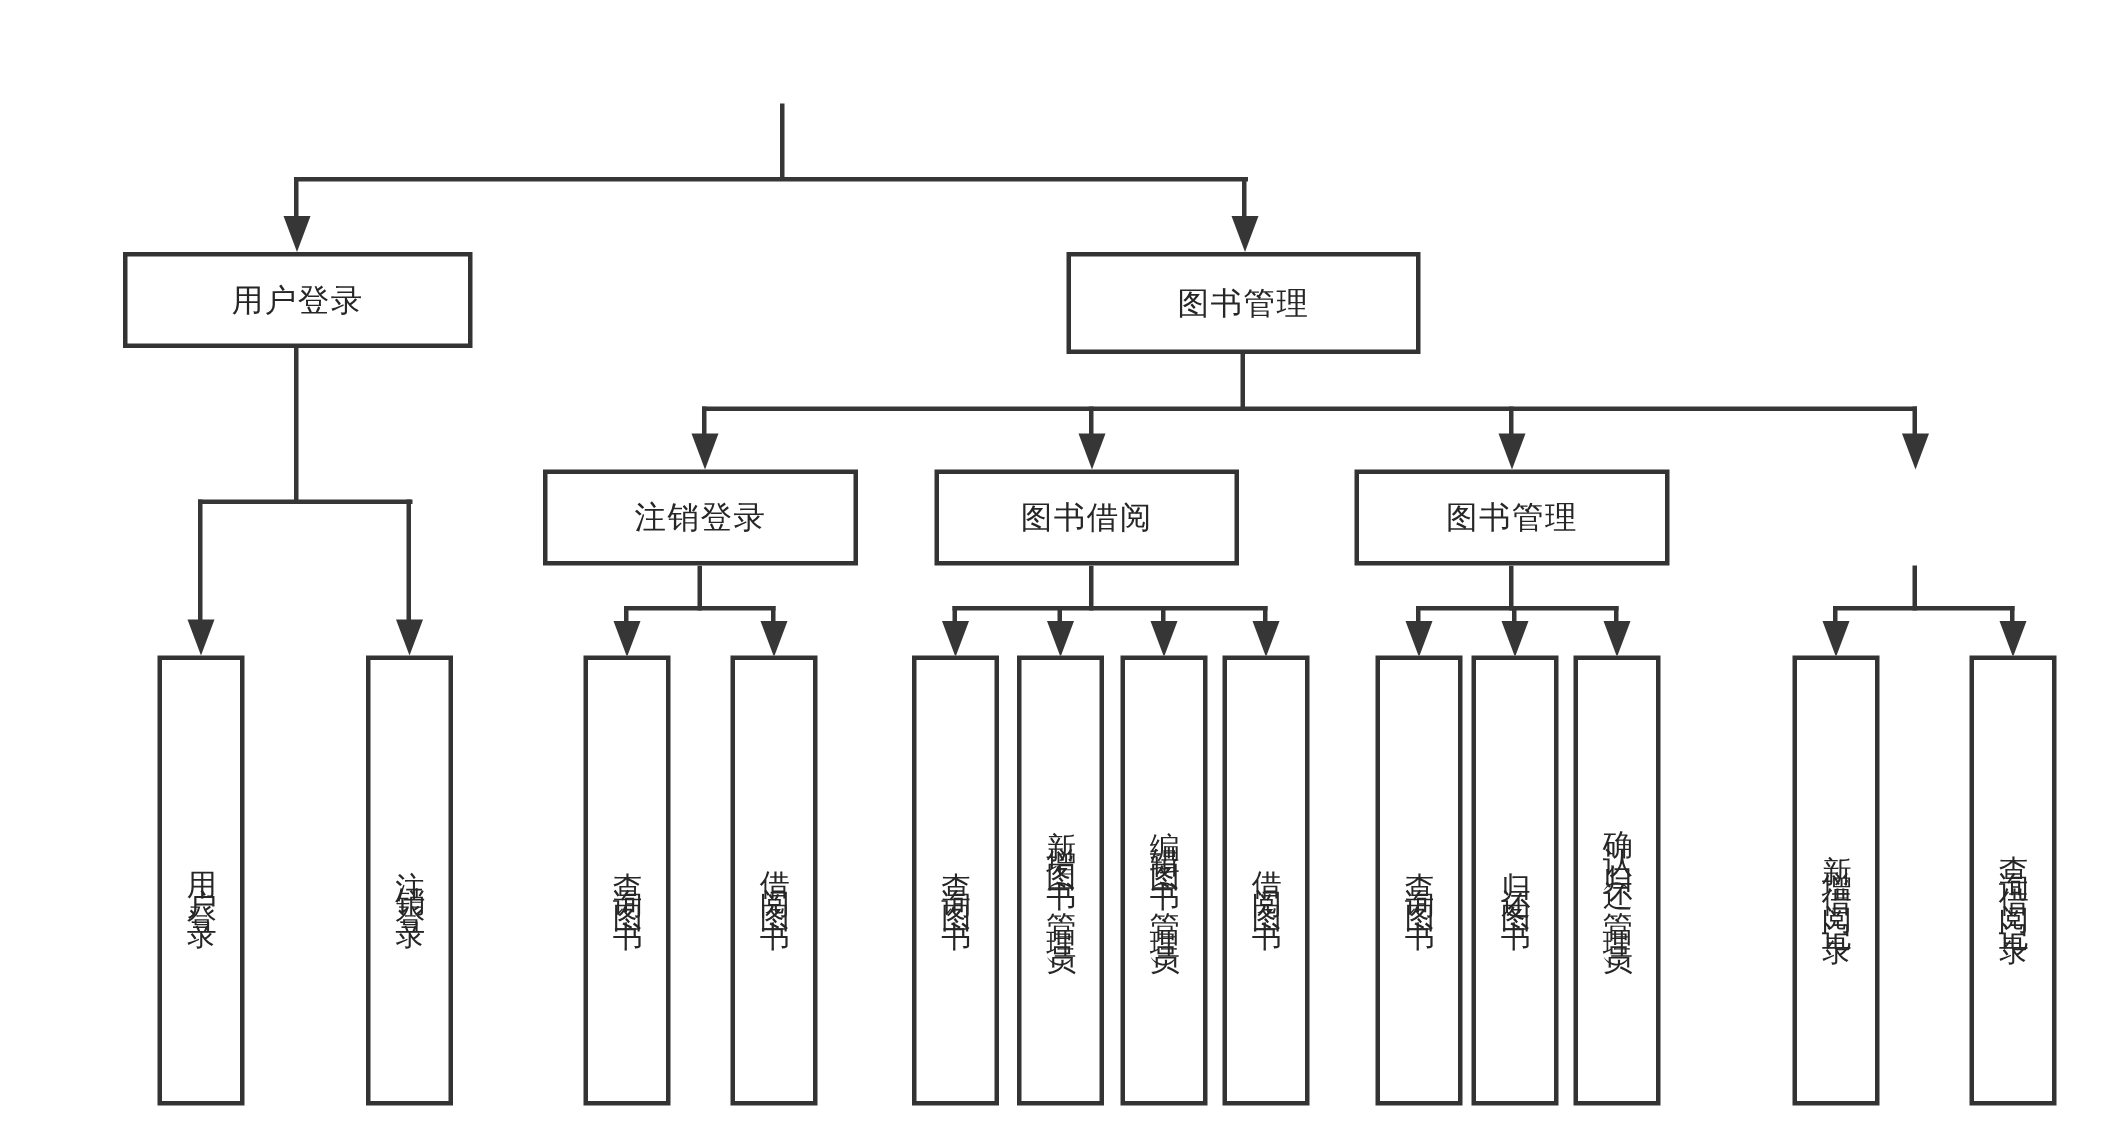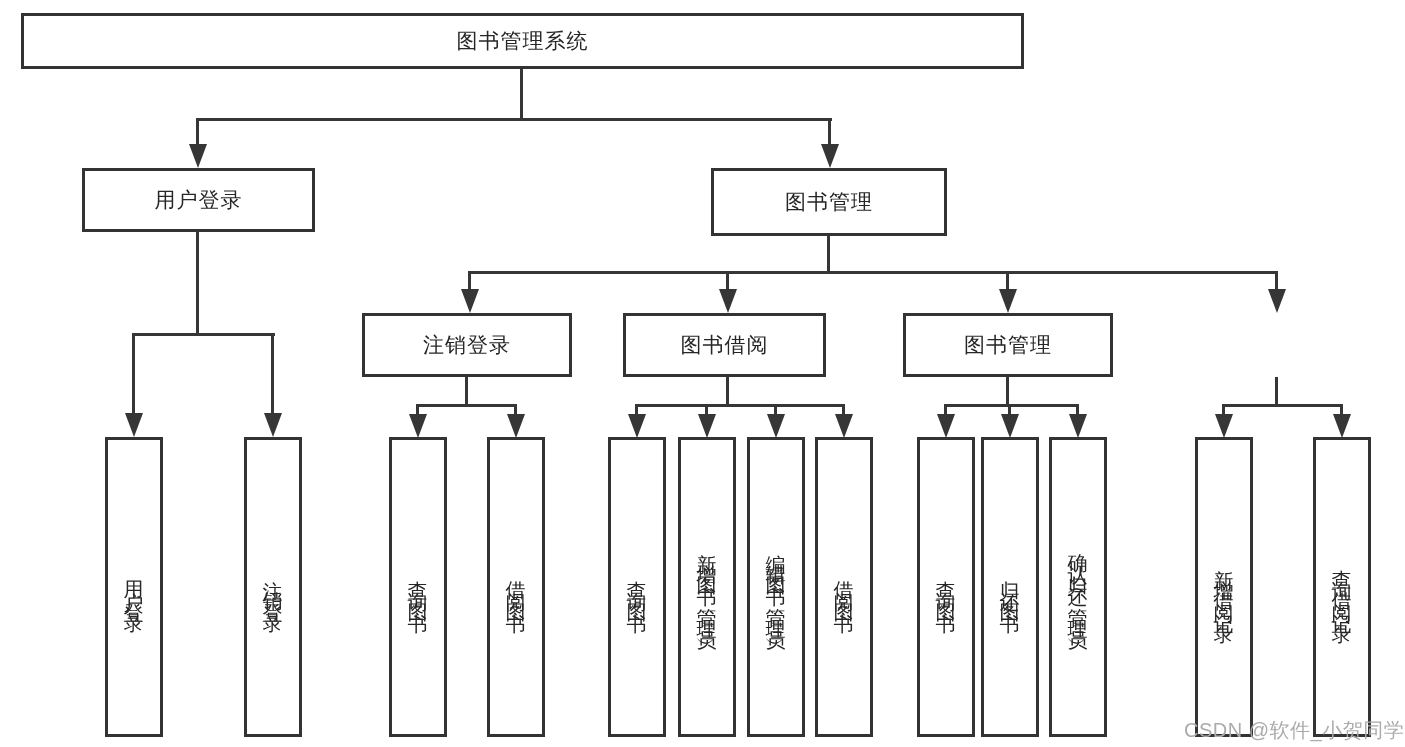--- a/index.html
+++ b/index.html
@@ -103,23 +103,20 @@
   <div class="line" style="left:1076px; top:404px; width:3px; height:13px;"></div>
   <div class="arrow" style="left:1069px; top:414px;"></div>
 
   <div class="line" style="left:1275px; top:377px; width:3px; height:30px;"></div>
   <div class="line" style="left:1222px; top:404px; width:121px; height:3px;"></div>
   <div class="line" style="left:1222px; top:404px; width:3px; height:13px;"></div>
   <div class="arrow" style="left:1215px; top:414px;"></div>
   <div class="line" style="left:1340px; top:404px; width:3px; height:13px;"></div>
   <div class="arrow" style="left:1333px; top:414px;"></div>
 
-  <div class="box" style="left:21px; top:13px; width:1003px; height:56px;">
-    <span class="hlabel">图书管理系统</span>
-  </div>
 
   <div class="box" style="left:82px; top:168px; width:233px; height:64px;">
     <span class="hlabel">用户登录</span>
   </div>
   <div class="box" style="left:711px; top:168px; width:236px; height:68px;">
     <span class="hlabel">图书管理</span>
   </div>
 
   <div class="box" style="left:362px; top:313px; width:210px; height:64px;">
     <span class="hlabel">注销登录</span>
@@ -168,15 +165,14 @@
     <span class="vtext">确认归还（管理员）</span>
   </div>
 
   <div class="box vbox" style="left:1195px; top:437px; width:58px; height:300px;">
     <span class="vtext">新增借阅记录</span>
   </div>
   <div class="box vbox" style="left:1313px; top:437px; width:58px; height:300px;">
     <span class="vtext">查询借阅记录</span>
   </div>
 
-  <div class="watermark">CSDN @软件_小贺同学</div>
 
 </div>
 
 </body></html>

